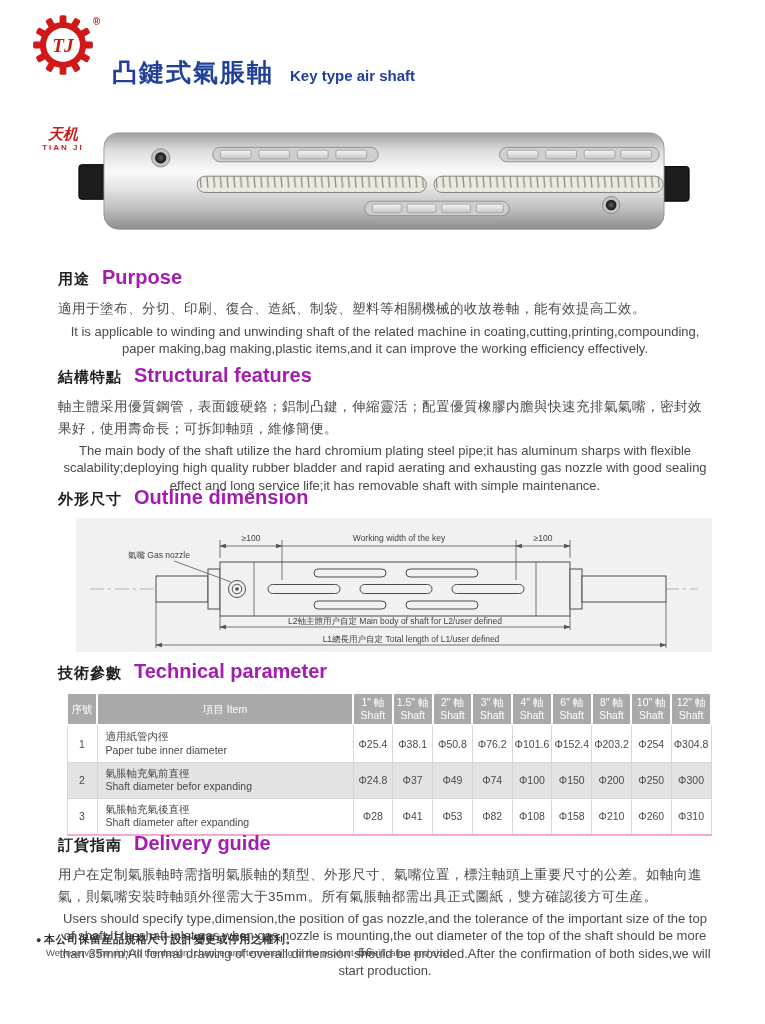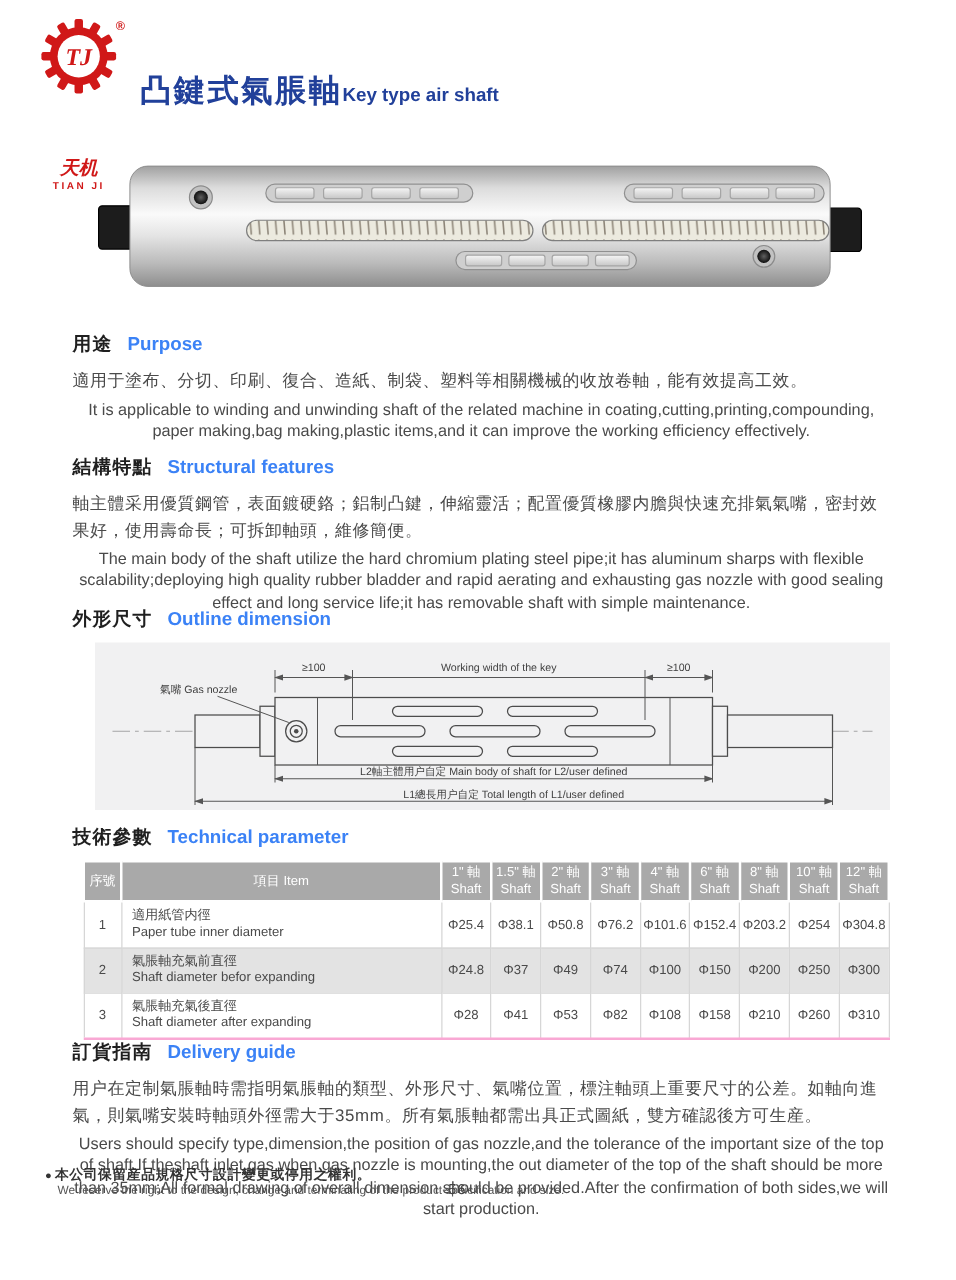--- a/index.html
+++ b/index.html
@@ -6,32 +6,32 @@
   body { background:#fff; font-family:"Liberation Sans", sans-serif; }
   .page { position:relative; width:765px; height:1024px; background:#ffffff; overflow:hidden; color:#3c3c3c; }
 
   
   .logo { position:absolute; left:20px; top:14px; width:86px; text-align:center; }
   .logo .reg { position:absolute; right:6px; top:2px; color:#d01818; font-size:10px; font-weight:bold; }
   .logo .name-cn { color:#d01818; font-size:15px; font-weight:bold; font-style:italic; line-height:1.1;margin-top:46px; }
   .logo .name-en { color:#d01818; font-size:8px; font-weight:bold; letter-spacing:2px; }
 
   
-  .title-row { position:absolute; left:112px; top:56px; display:flex; align-items:baseline; }
+  .title-row { position:absolute; left:112px; top:56px; display:flex; align-items:baseline; gap:16px; }
   .title-cn { font-size:25px; font-weight:bold; color:#21409a; letter-spacing:2px; }
   .title-en { font-size:15px; font-weight:bold; color:#21409a; }
 
   
   .photo { position:absolute; left:76px; top:128px; width:616px; height:106px; }
 
   
   .sec { position:absolute; left:58px; width:654px; }
   .sec-h { display:flex; align-items:baseline; gap:12px; margin-bottom:9px; }
   .sec-h .h-cn { font-size:15px; font-weight:bold; color:#1f1f1f; letter-spacing:1px; }
-  .sec-h .h-en { font-size:15px; font-weight:bold; color:#3b82f6; }
+  .sec-h .h-en { font-size:20px; font-weight:bold; color:#a21caf; }
   .p-cn { font-size:13.5px; color:#4a4a4a; line-height:1.6; letter-spacing:0.5px; }
   .p-en { font-size:13px; color:#4a4a4a; line-height:1.32; margin-top:3px;text-align:center; }
 
   .sec.purpose  { top:266px; }
   .sec.features { top:364px; }
   .sec.outline  { top:486px; }
   .sec.params   { top:660px; }
   .sec.delivery { top:832px; }
 
   

